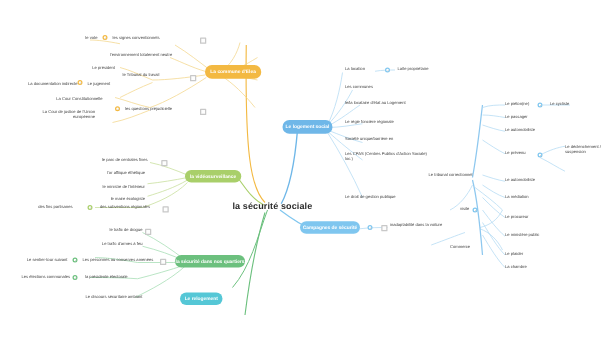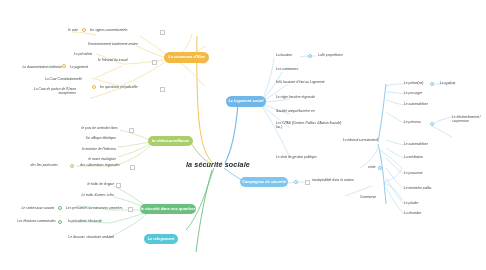--- a/index.html
+++ b/index.html
@@ -1,21 +1,21 @@
 <!DOCTYPE html>
 <html><head>
 <meta charset="utf-8">
 <style>
   html,body{margin:0;padding:0;}
   body{
     width:486px;height:270px;overflow:hidden;background:#ffffff;
     font-family:"Liberation Sans", sans-serif;
     -webkit-font-smoothing:antialiased;
   }
-  #canvas{position:relative;width:486px;height:270px;font-style:italic;}
+  #canvas{position:relative;width:486px;height:270px;}
   svg.links{position:absolute;left:0;top:0;width:486px;height:270px;}
 
   .center-label{
     position:absolute;font-size:7.2px;font-weight:bold;color:#2b2b2b;
     letter-spacing:.1px;white-space:nowrap;
   }
   .topic{
     position:absolute;border-radius:9px;
     font-size:3.9px;color:#ffffff;font-weight:600;
     display:flex;align-items:center;justify-content:center;

